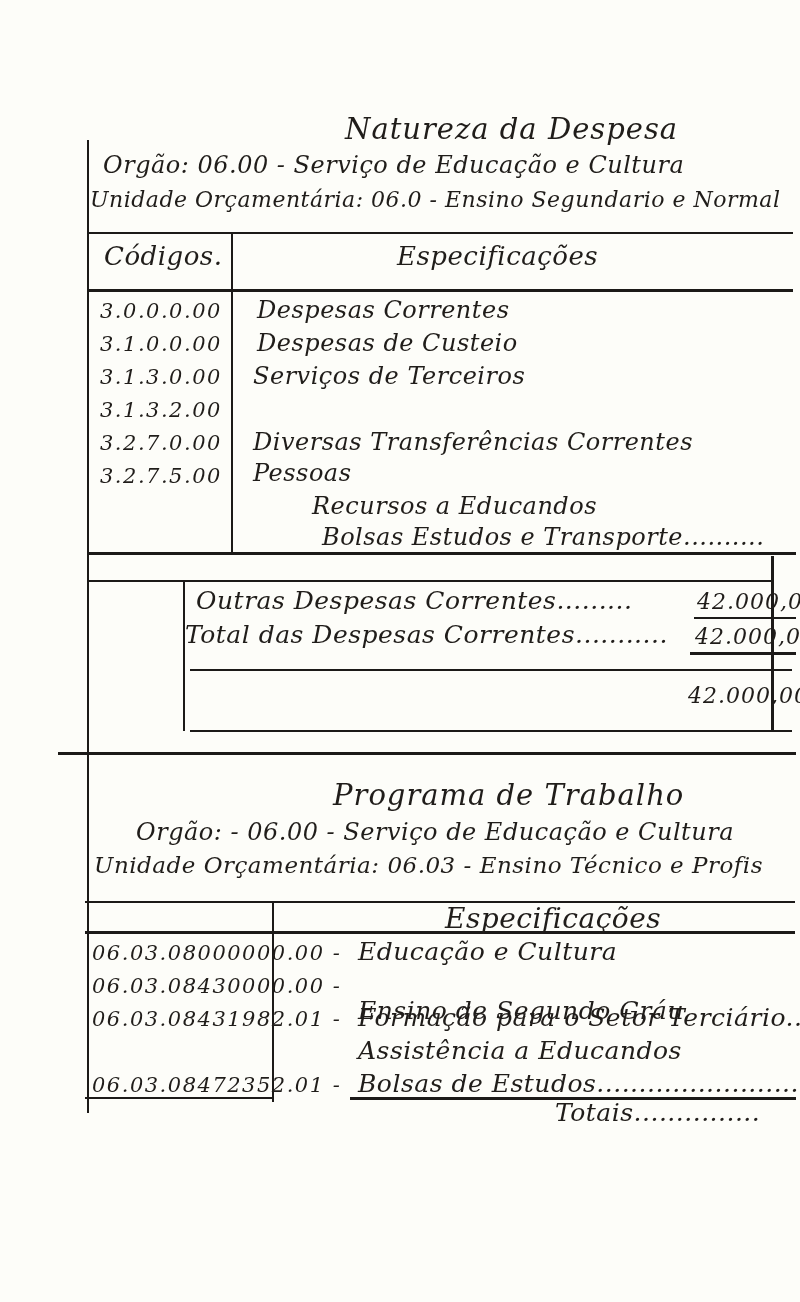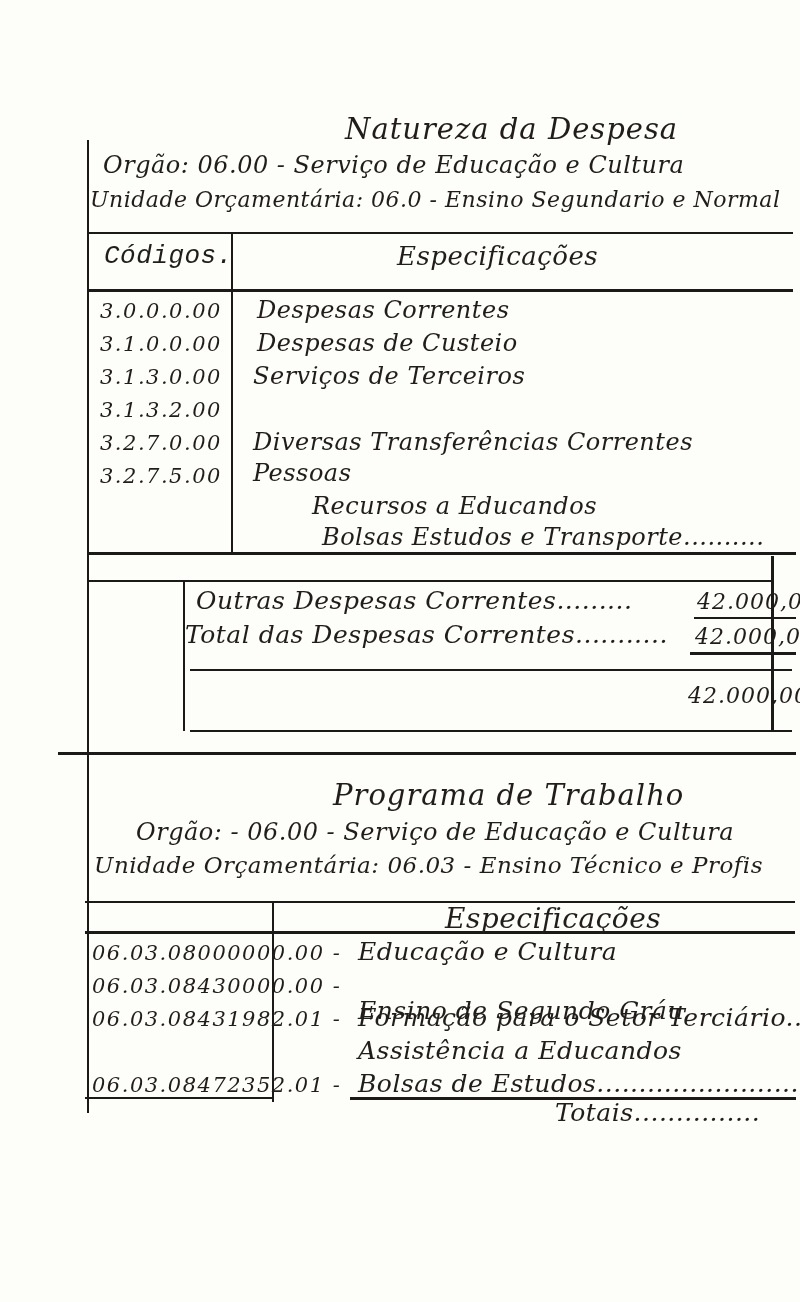--- a/index.html
+++ b/index.html
@@ -34,21 +34,21 @@
   <div class="txt hdr" style="left:103px; top:151px;">Orgão: 06.00 - Serviço de Educação e Cultura</div>
   <div class="txt" style="left:90px; top:187px; font-size:22px;">Unidade Orçamentária: 06.0  - Ensino Segundario e Normal</div>
 
   <div class="vline" style="left:87px; top:140px; width:2px; height:973px;"></div>
 
   <div class="hline" style="left:88px; top:232px; width:705px; height:2px;"></div>
   <div class="hline" style="left:88px; top:289px; width:705px; height:3px;"></div>
   <div class="hline" style="left:88px; top:552px; width:708px; height:3px;"></div>
   <div class="vline" style="left:231px; top:232px; width:2px; height:322px;"></div>
 
-  <div class="txt colhead" style="left:104px; top:241px;font-family:Liberation Mono, monospace;">Códigos.</div>
+  <div class="txt colhead" style="left:104px; top:241px;">Códigos.</div>
   <div class="txt colhead" style="left:397px; top:241px;">Especificações</div>
 
   <div class="txt code" style="left:100px; top:299px;">3.0.0.0.00</div>
   <div class="txt spec" style="left:257px; top:296px;">Despesas Correntes</div>
 
   <div class="txt code" style="left:100px; top:332px;">3.1.0.0.00</div>
   <div class="txt spec" style="left:257px; top:329px;">Despesas de Custeio</div>
 
   <div class="txt code" style="left:100px; top:365px;">3.1.3.0.00</div>
   <div class="txt spec" style="left:253px; top:362px;">Serviços de Terceiros</div>

